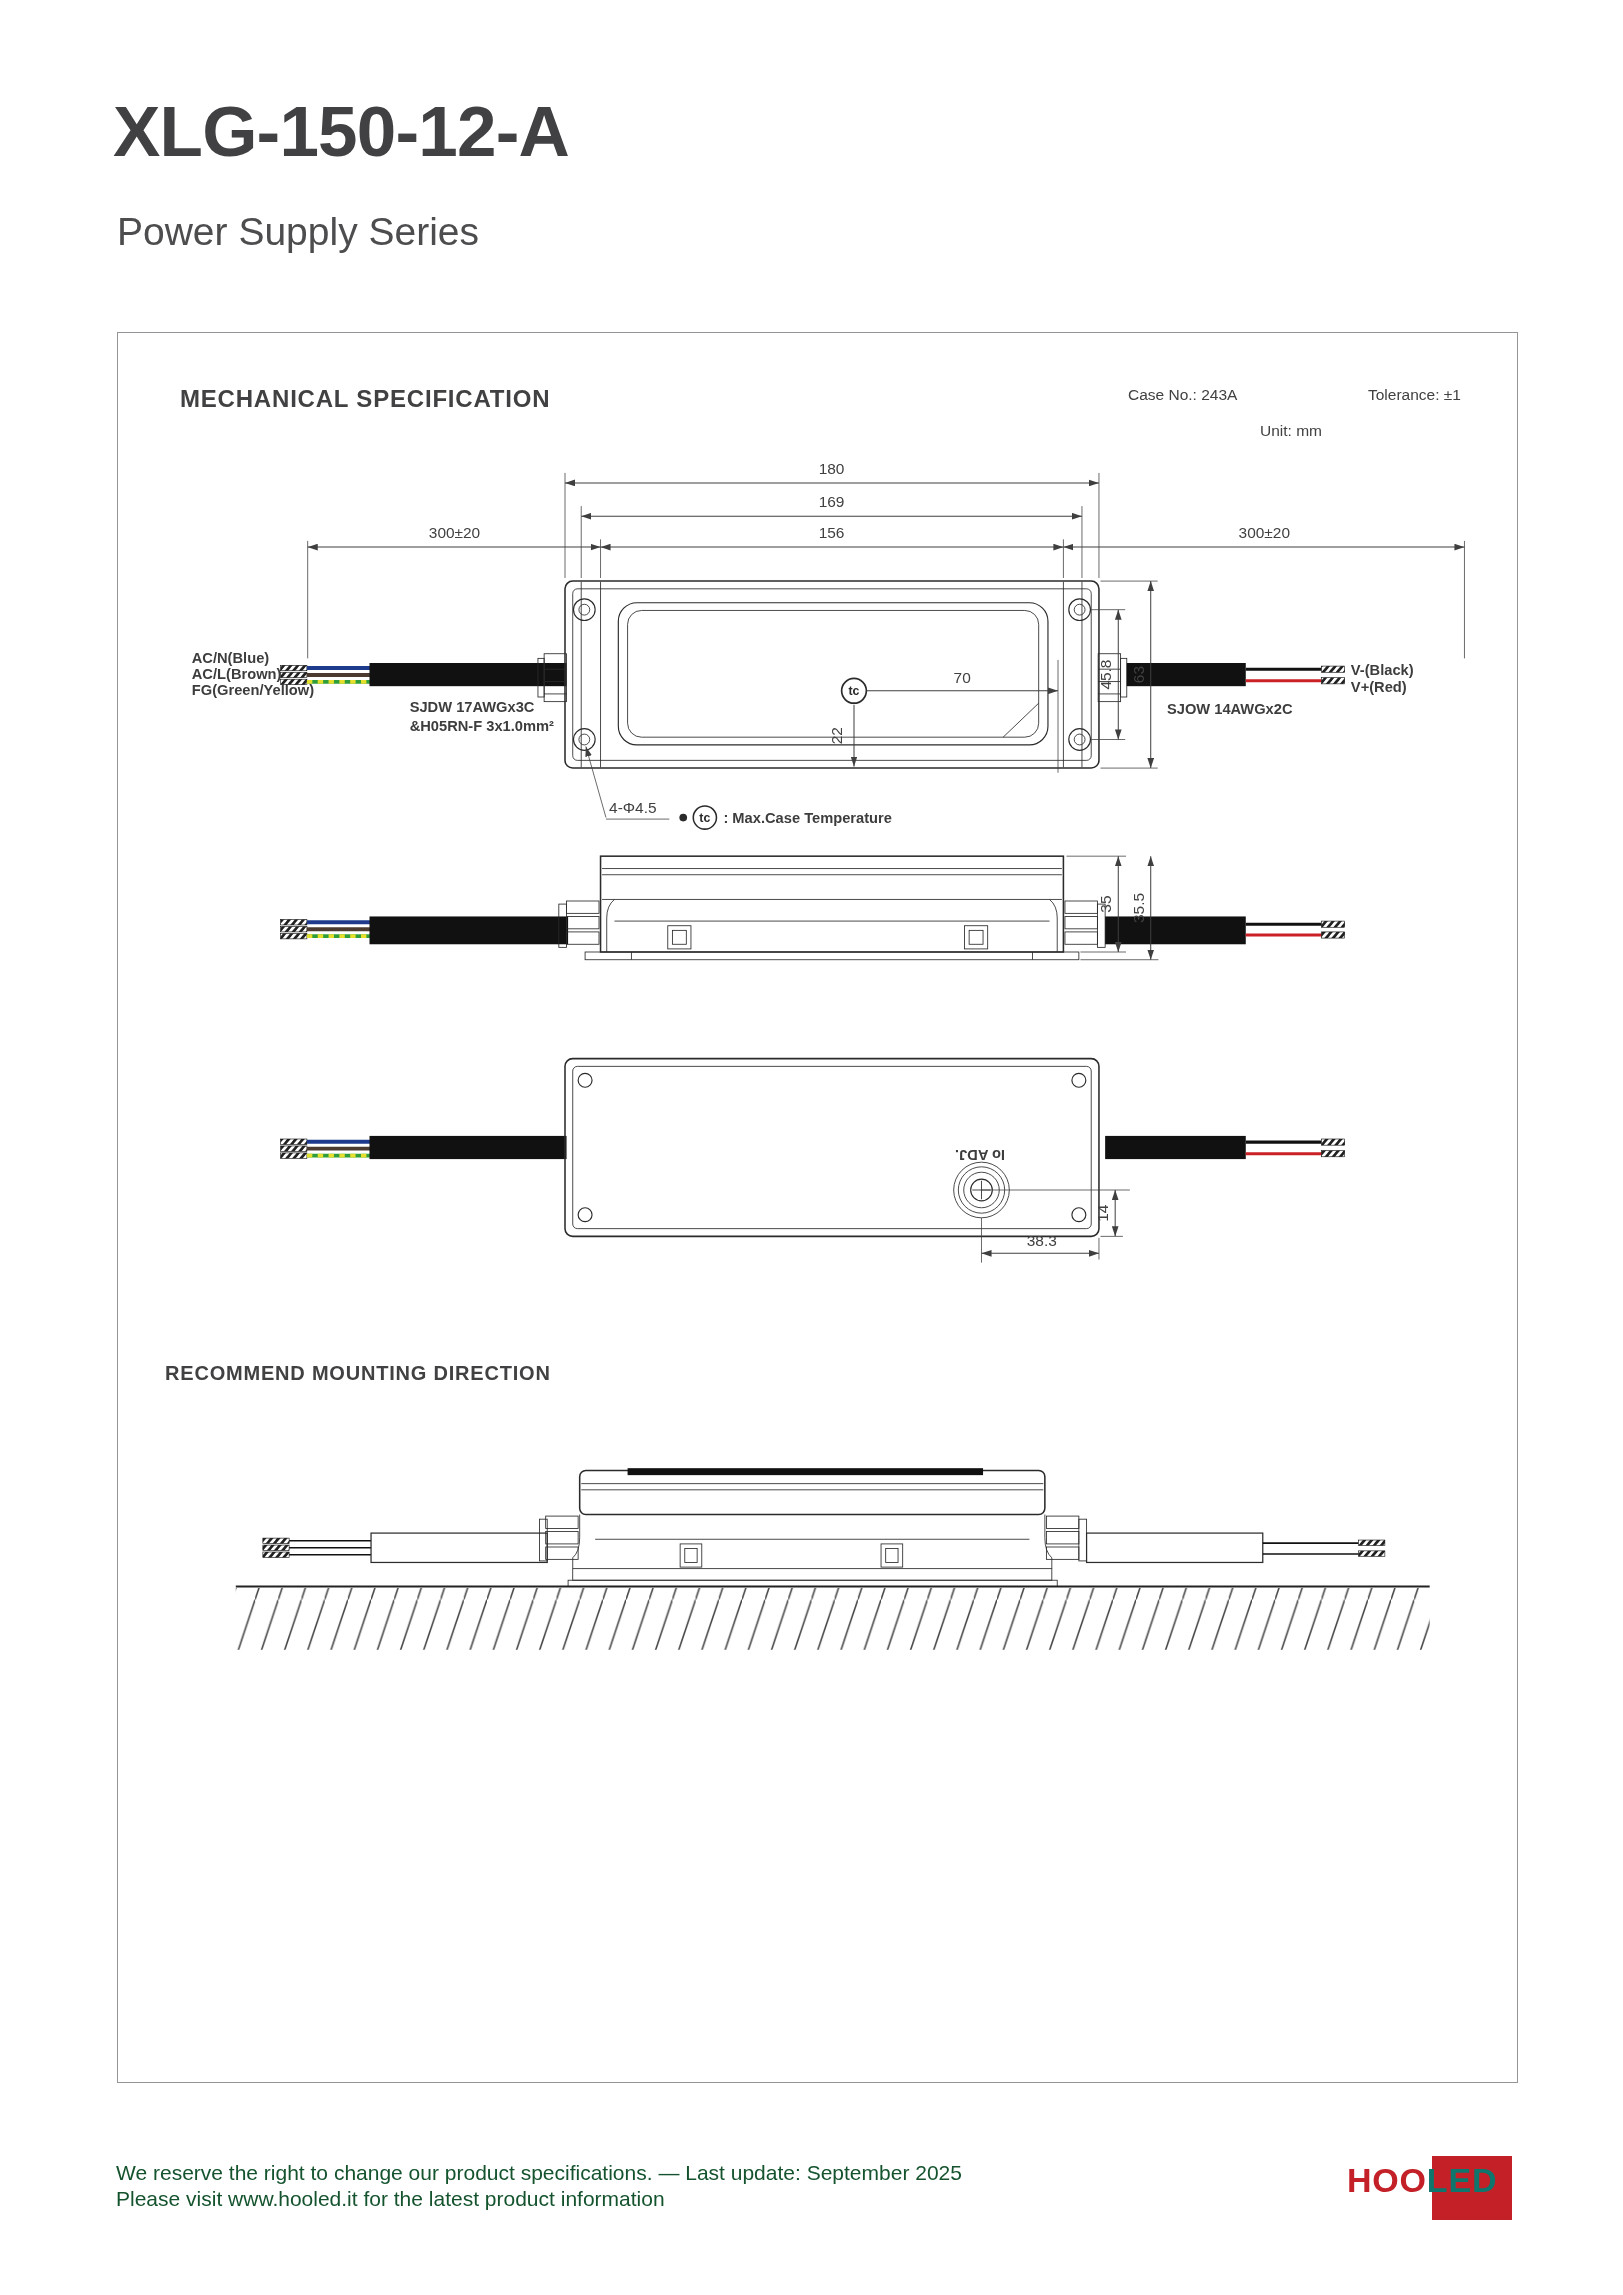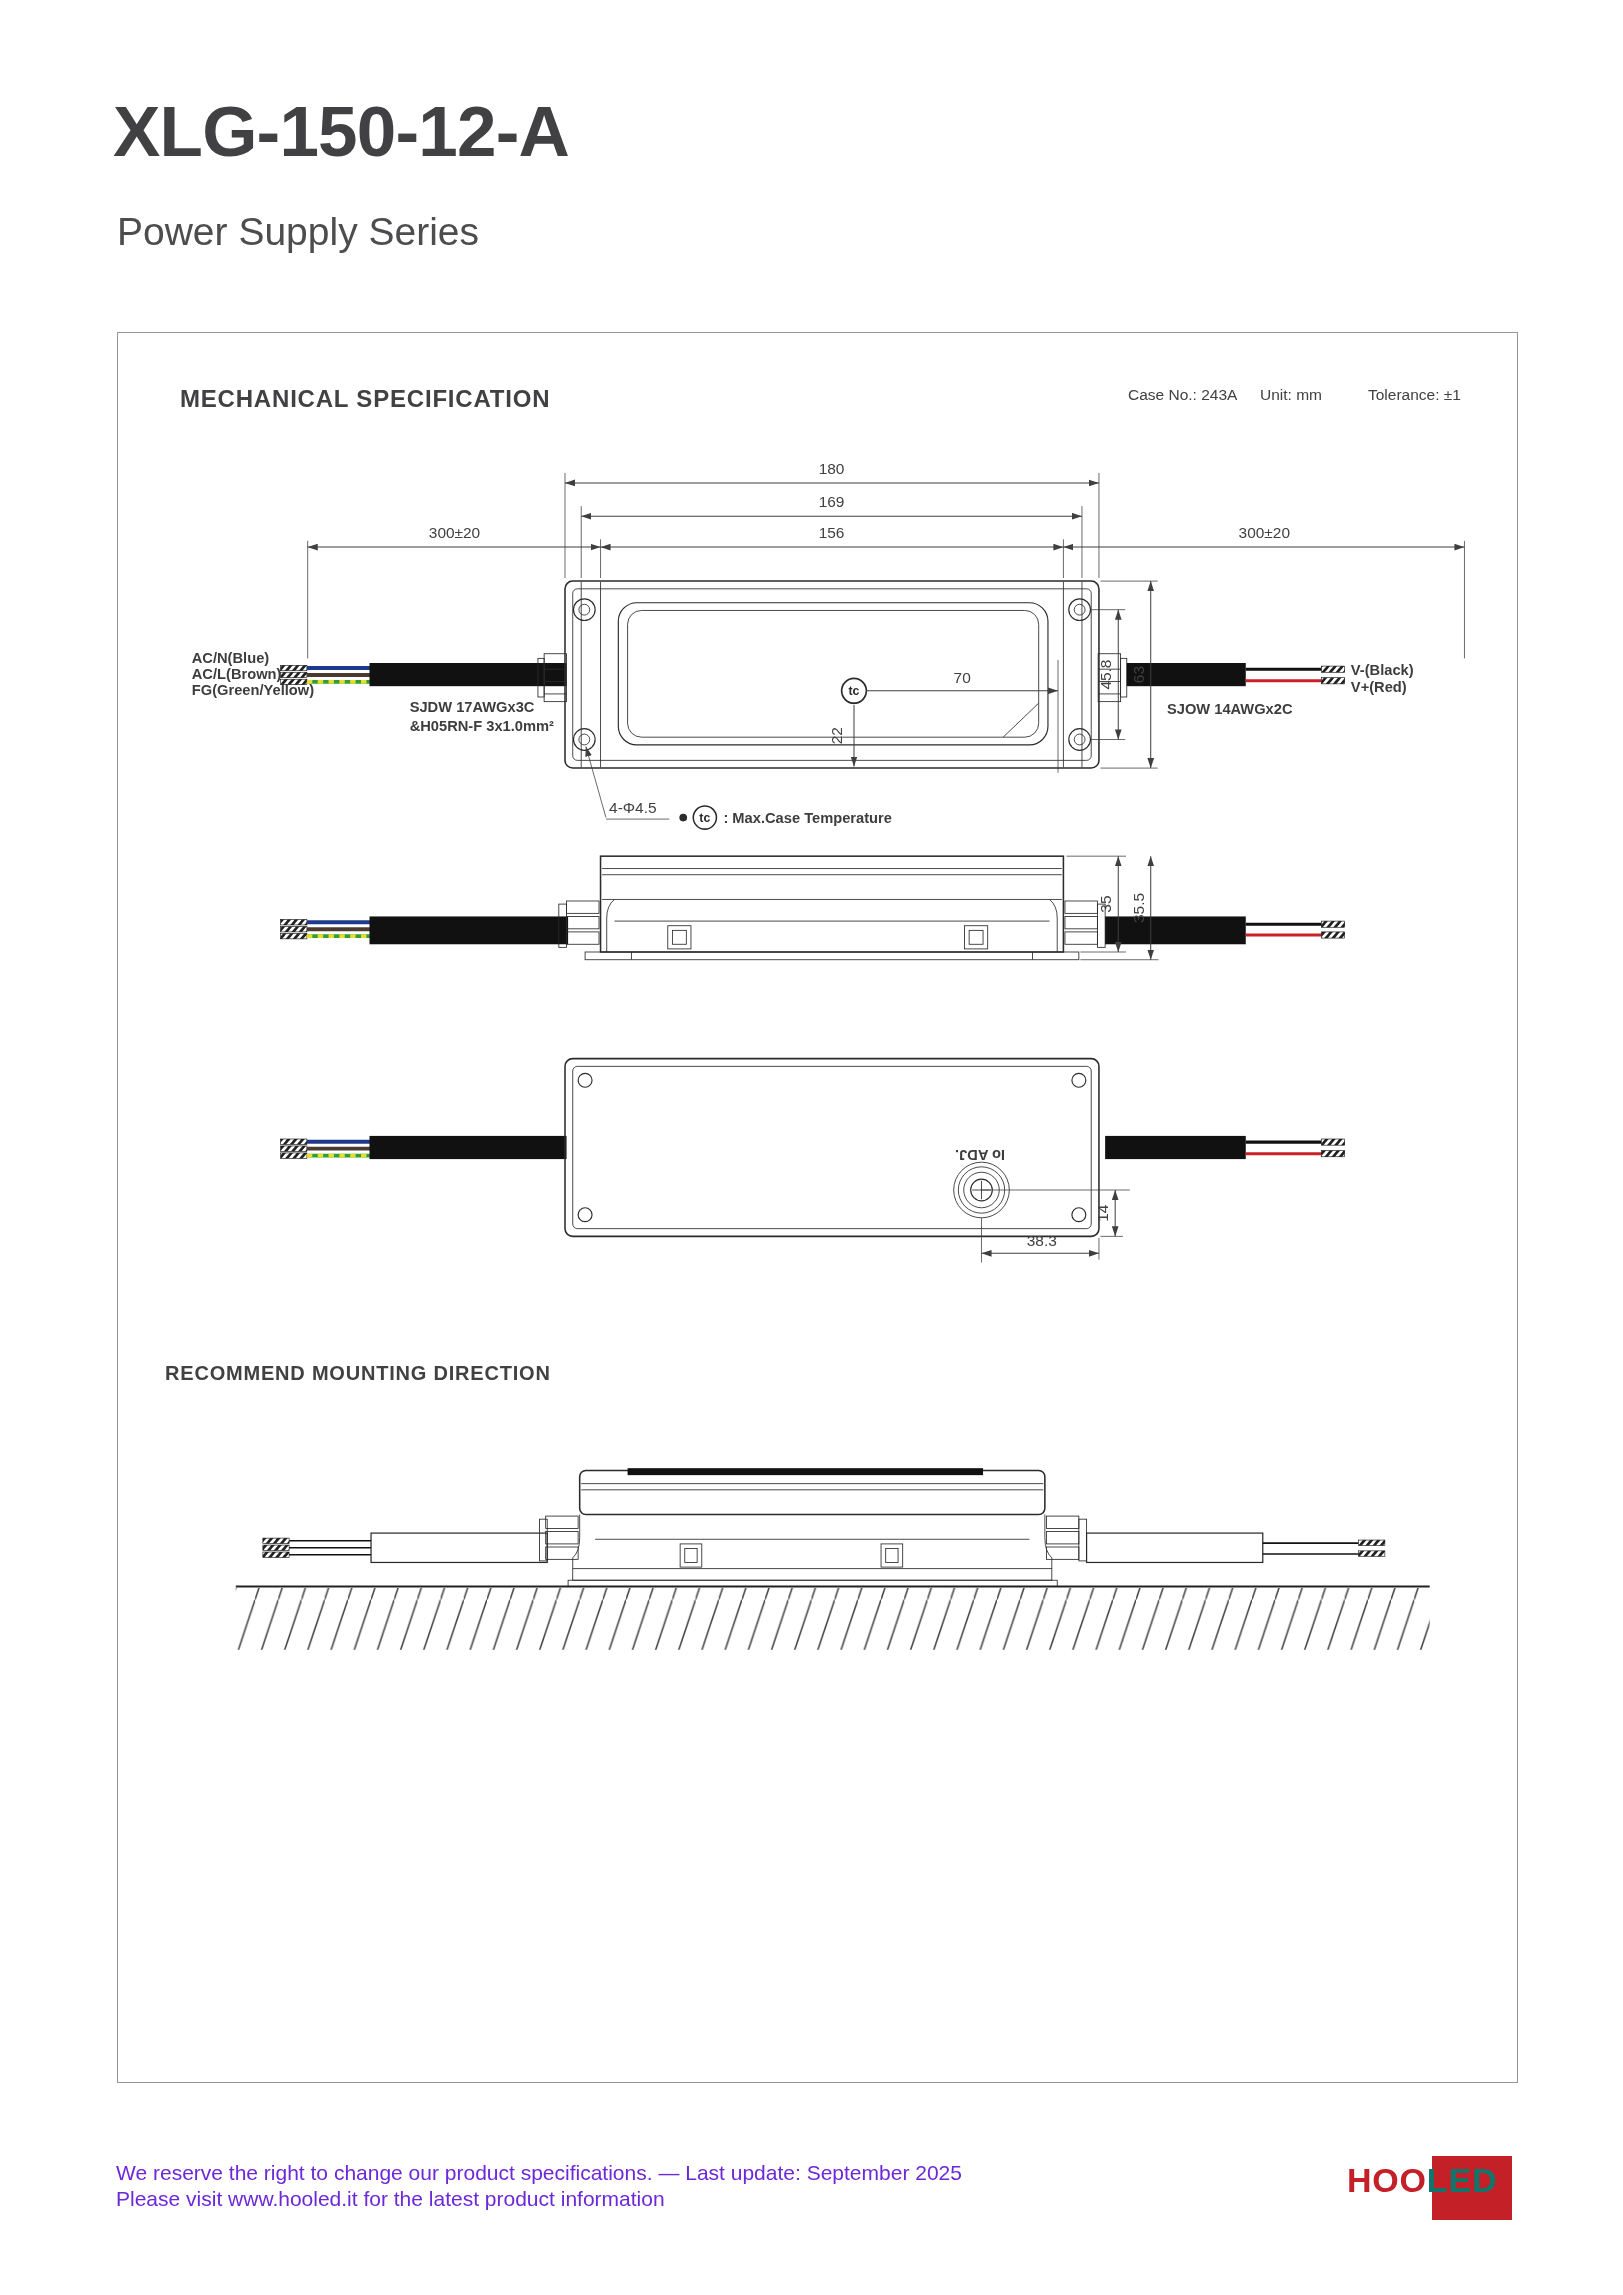--- a/index.html
+++ b/index.html
@@ -3,23 +3,23 @@
 <meta charset="utf-8">
 <style>
   html,body{margin:0;padding:0;background:#ffffff;}
   body{width:1623px;height:2295px;position:relative;font-family:"Liberation Sans",sans-serif;color:#414042;overflow:hidden;}
   .abs{position:absolute;}
   .page-title{left:113px;top:91px;font-size:71px;font-weight:bold;letter-spacing:-0.8px;color:#414042;}
   .page-subtitle{left:117px;top:210px;font-size:39px;font-weight:400;color:#4d4d4f;}
   .spec-box{left:117px;top:332px;width:1401px;height:1751px;border:1.5px solid #939598;box-sizing:border-box;}
   .spec-heading{left:162px;top:385px;font-size:24px;font-weight:bold;letter-spacing:0.8px;color:#414042;margin-left:18px;}
   .meta{top:386px;font-size:15.5px;font-weight:normal;color:#414042;}
-  .meta-case{left:1128px;} .meta-unit{left:1260px;} .meta-tol{left:1368px;}
+  .meta-case{left:1128px;} .meta-unit{left:1260px;margin-top:36px;} .meta-tol{left:1368px;}
   .mount-heading{left:165px;top:1362px;font-size:20px;font-weight:bold;letter-spacing:0.8px;color:#414042;}
-  .footer-line{left:116px;font-size:21px;color:#6d28d9;}
+  .footer-line{left:116px;font-size:21px;color:#14532d;}
   .f1{top:2161px;} .f2{top:2187px;}
   .logo{left:1347px;top:2156px;width:165px;height:64px;}
   .logo-block{position:absolute;left:85px;top:0;width:80px;height:64px;background:#c32028;}
   .logo-text{position:absolute;left:0;top:4.6px;font-size:34px;font-weight:bold;letter-spacing:0.8px;color:#c32028;white-space:nowrap;}
   .logo-text .led{color:#0f766e;}
   svg#drawing{position:absolute;left:0;top:0;}
   .ol{fill:none;stroke:#2b2b2b;stroke-width:2;}
   .ol15{fill:none;stroke:#2b2b2b;stroke-width:1.5;}
   .il{fill:none;stroke:#2b2b2b;stroke-width:1.1;}
   .wfill{fill:#ffffff;stroke:#2b2b2b;stroke-width:1.6;}

